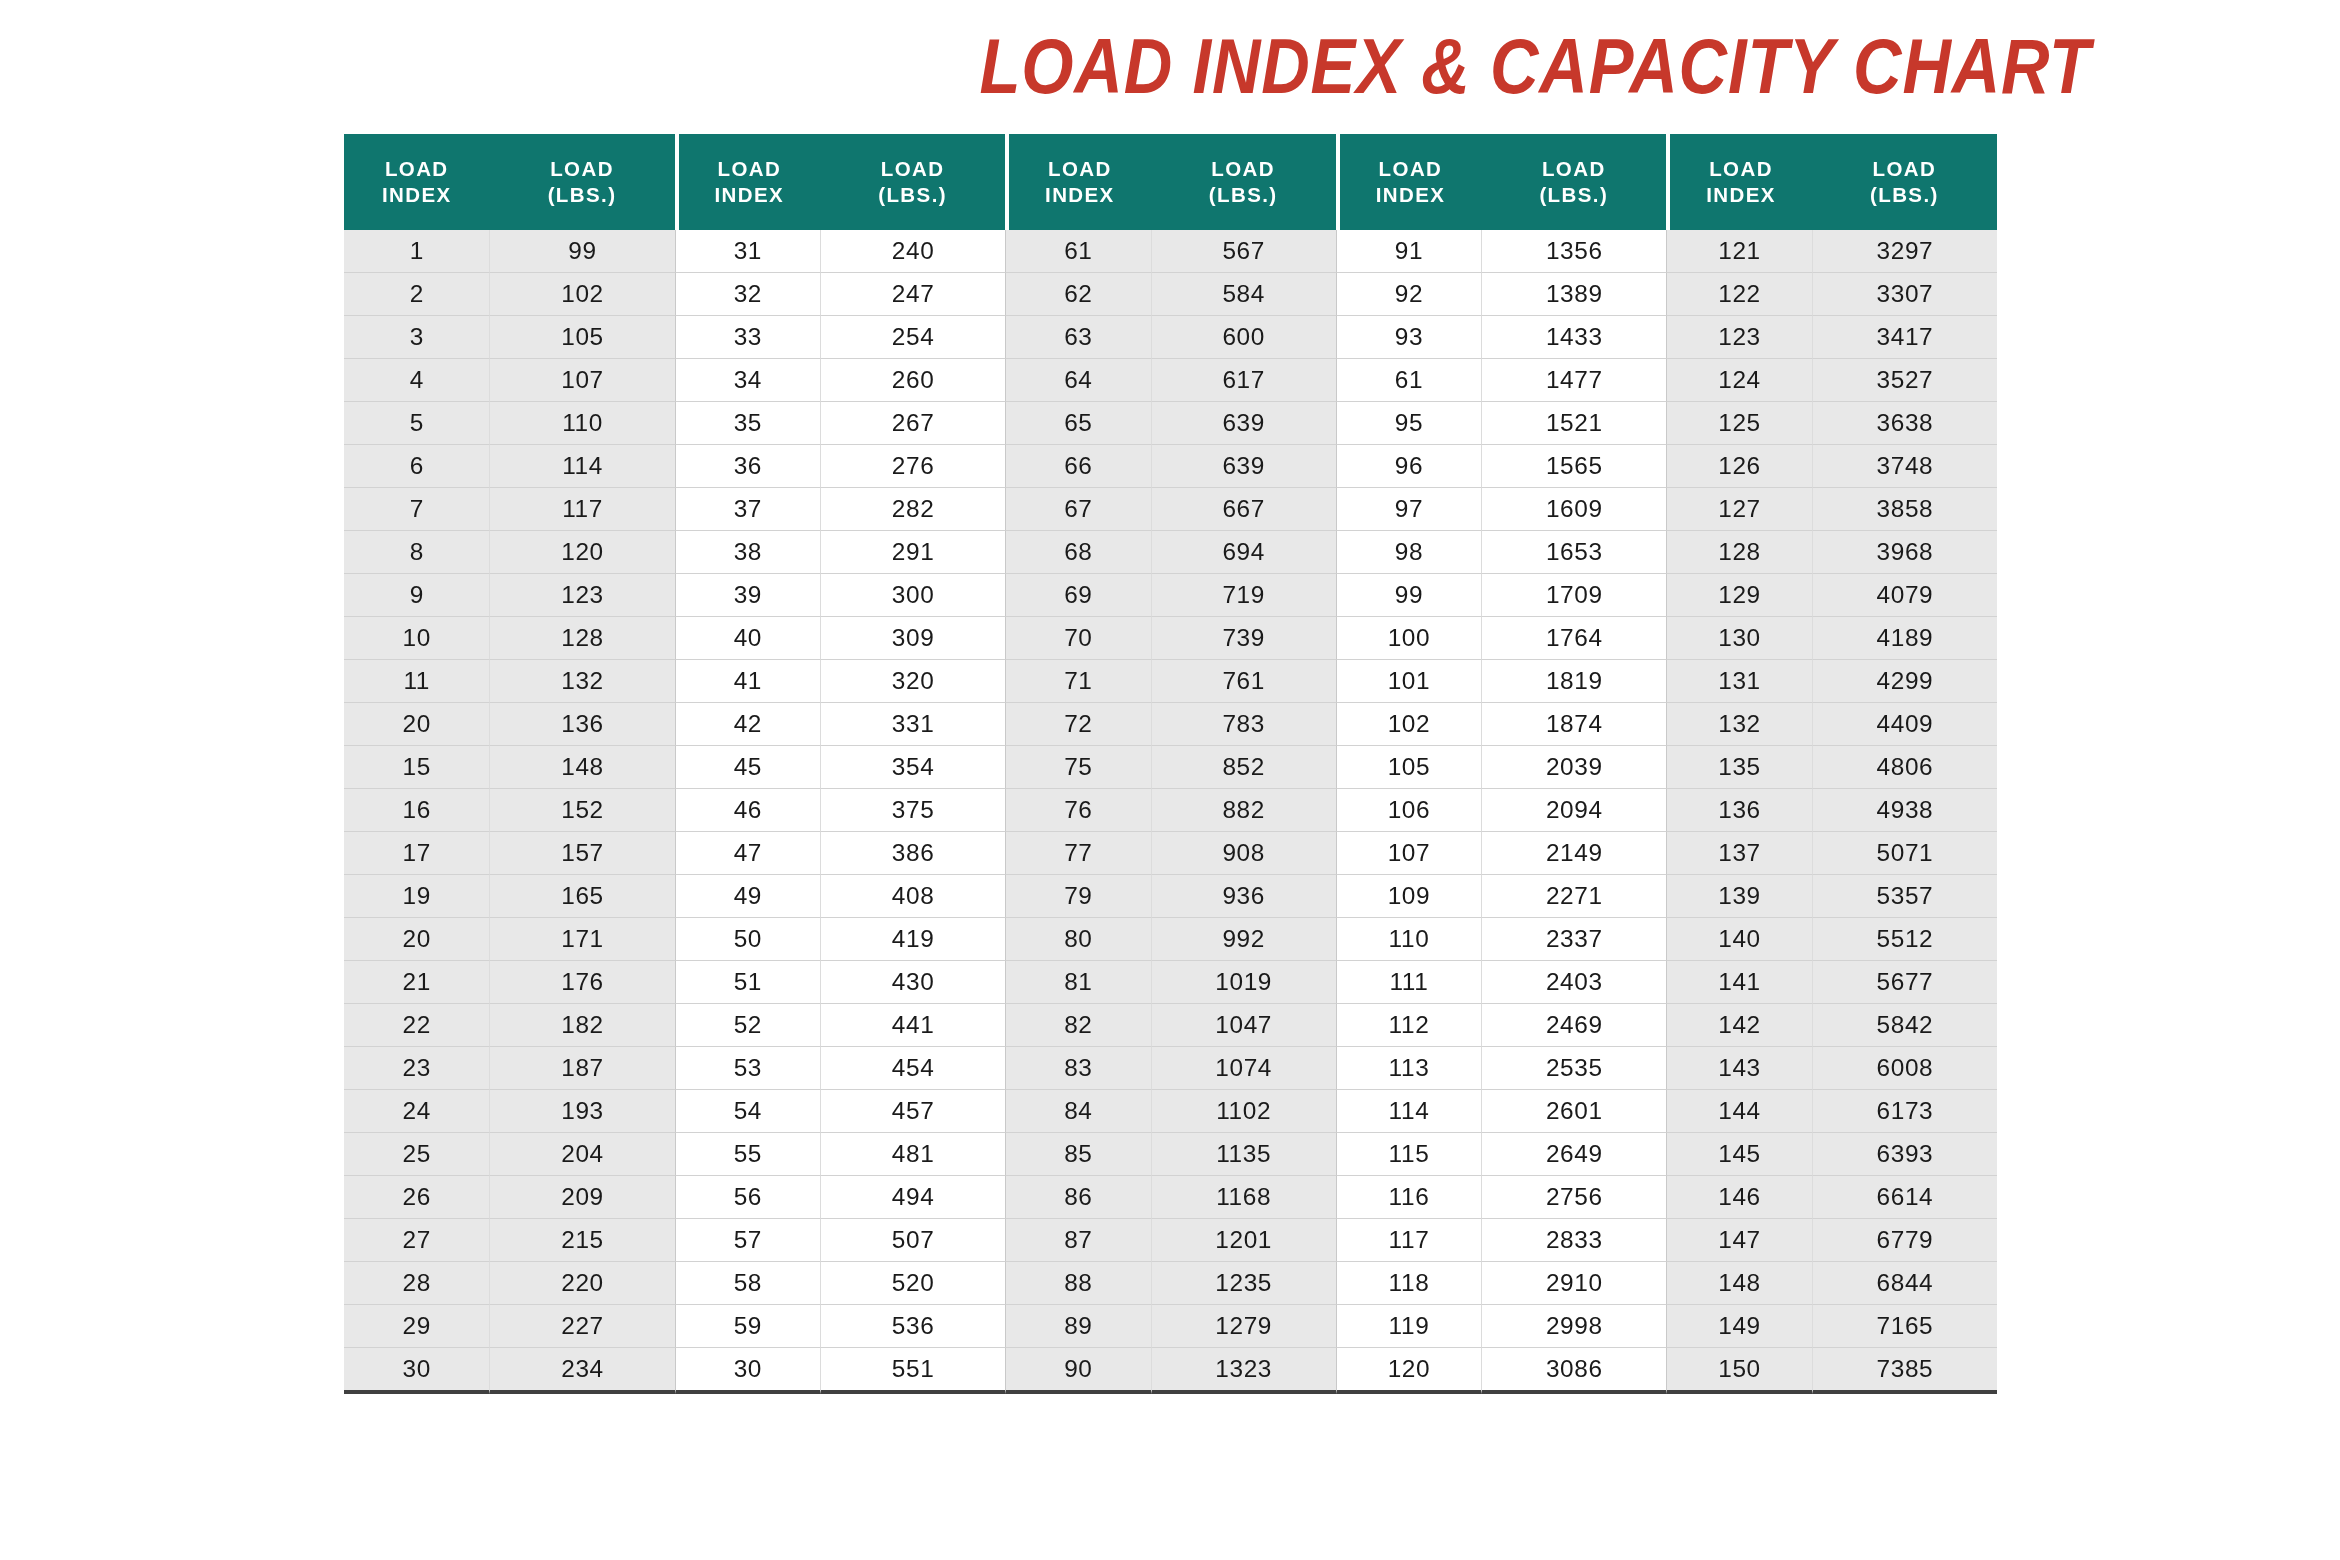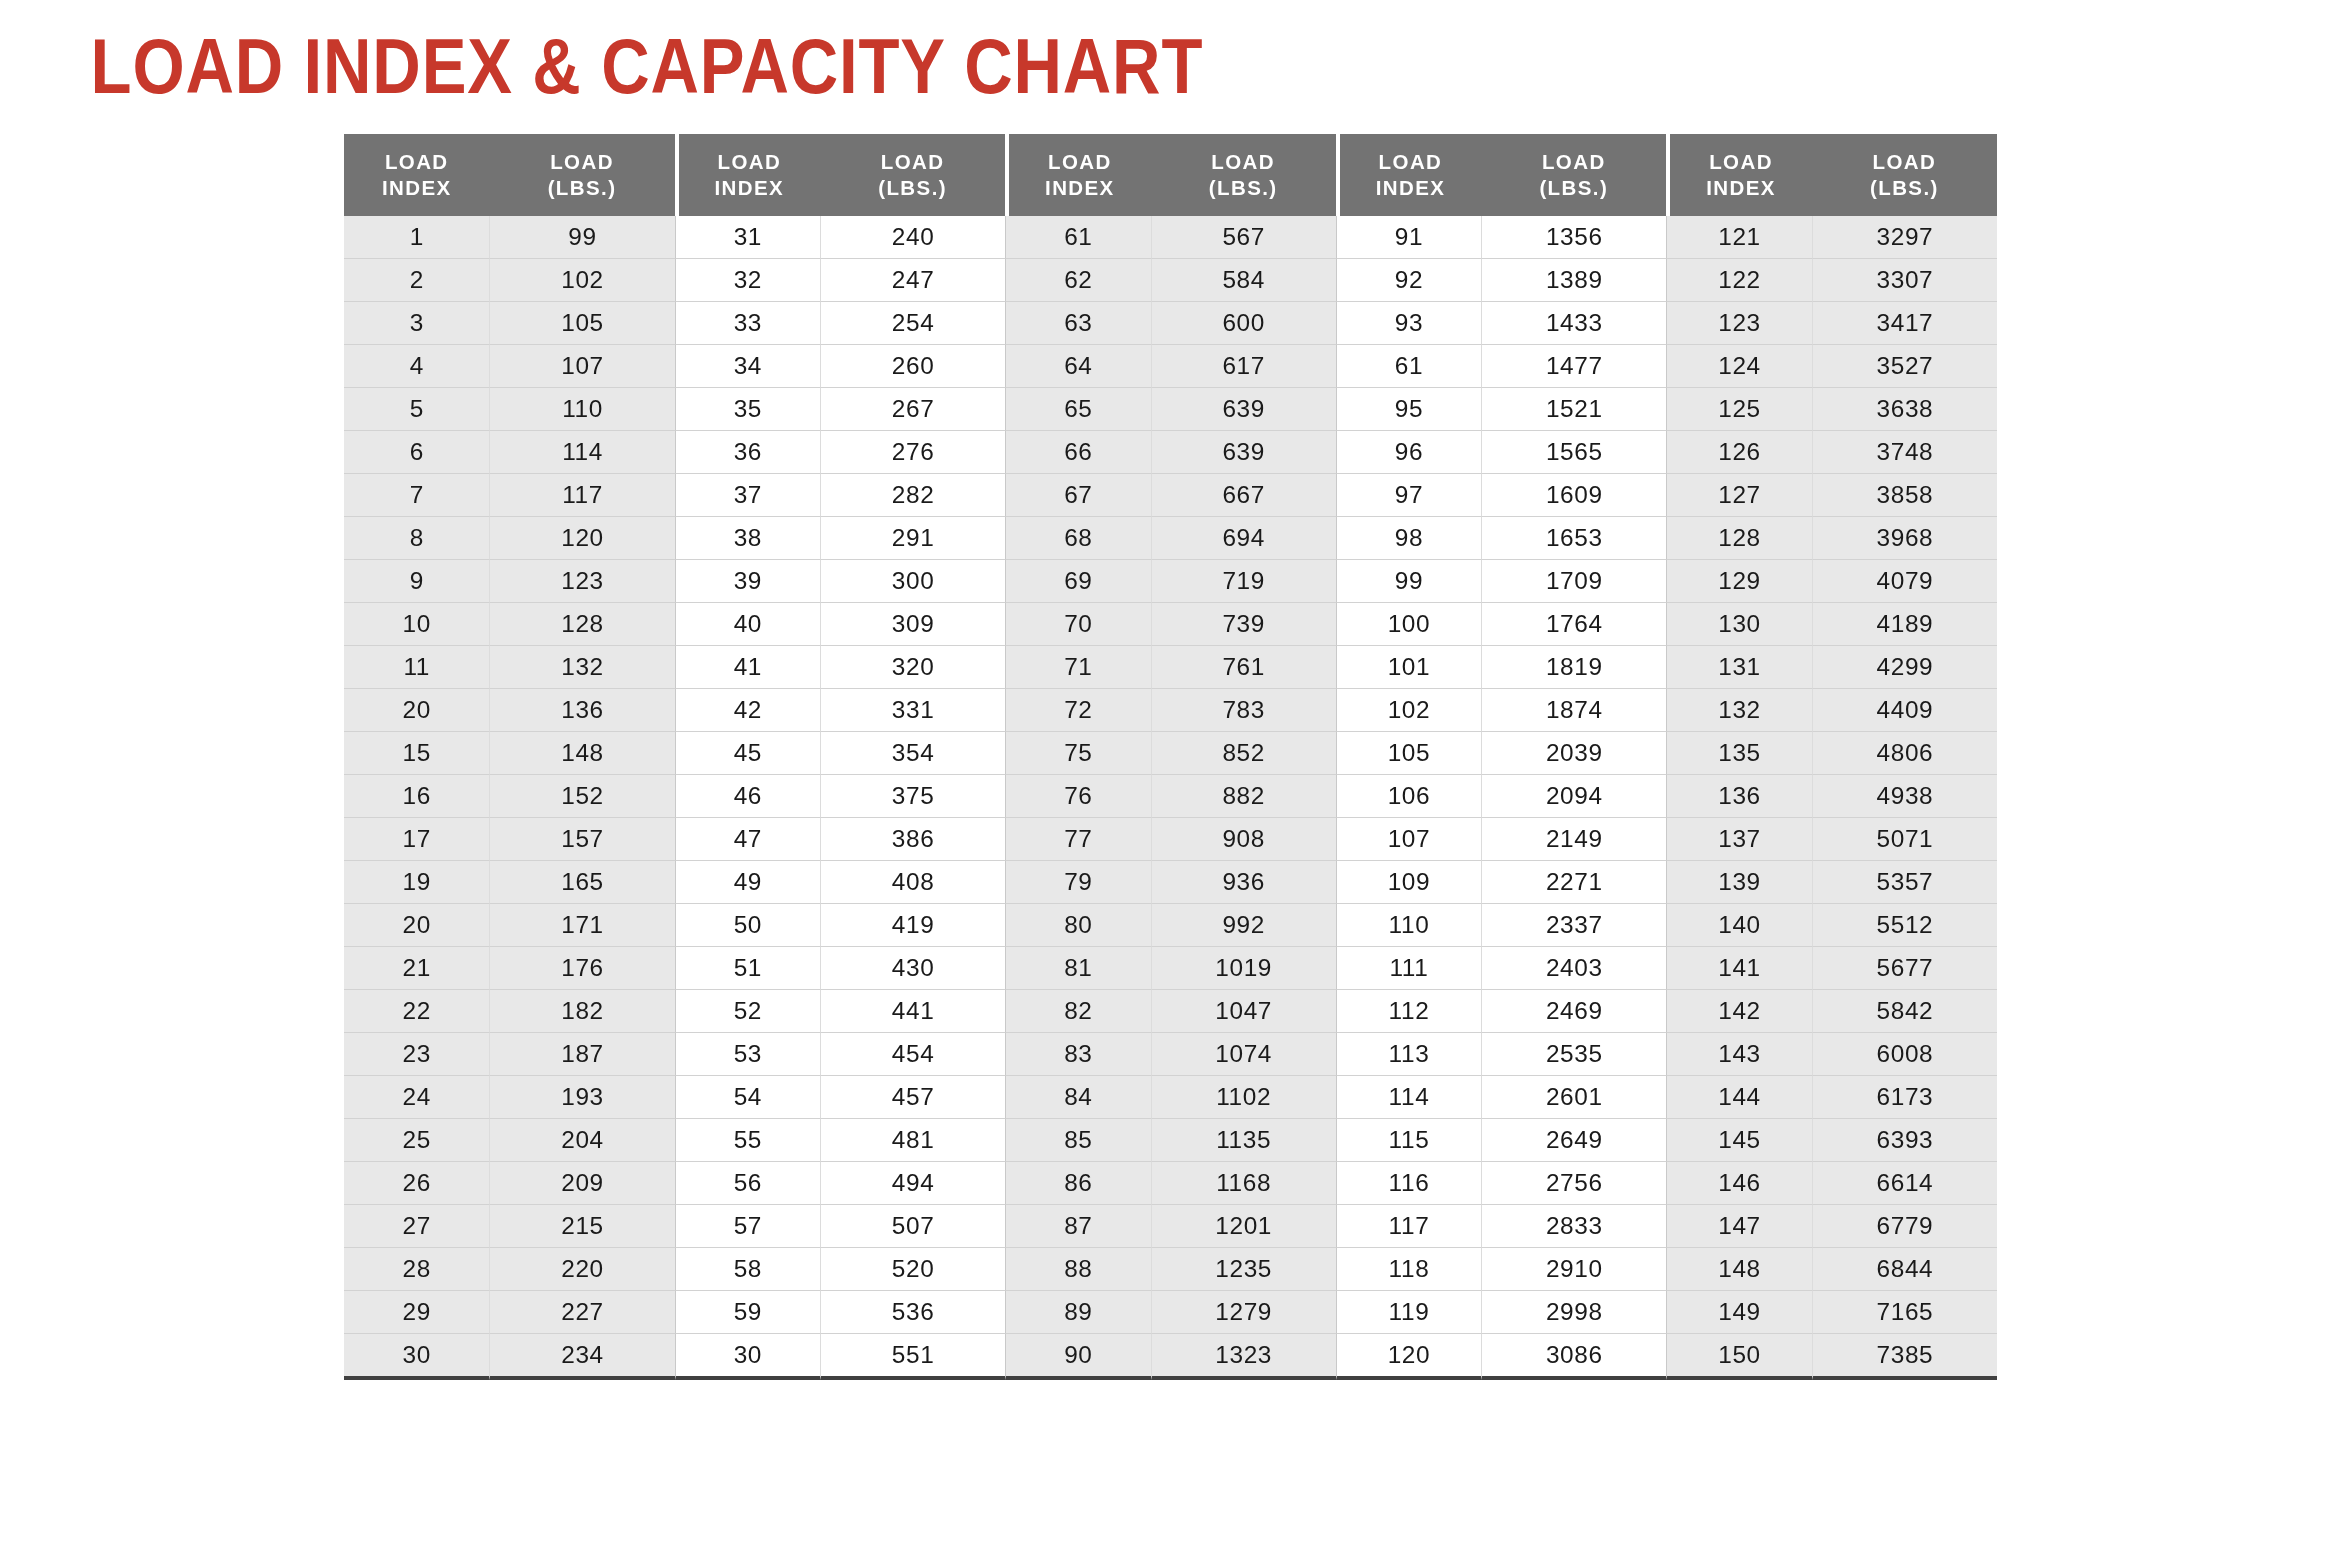--- a/index.html
+++ b/index.html
@@ -20,21 +20,22 @@
     height: 1560px;
     box-sizing: border-box;
   }
 
   
   .title-wrap {
     position: absolute;
     left: 0;
     top: 27px;
     width: 2181px;
-    text-align: left;
+    text-align: right;
+    font-style: italic;
   }
   .chart-title {
     display: inline-block;
     color: #C7382B;
     font-family: "Liberation Sans Narrow", "Liberation Sans", sans-serif;
     font-size: 78px;
     font-weight: bold;
     letter-spacing: 1px;
     line-height: 1;
     transform: scaleX(0.86);
@@ -51,30 +52,30 @@
   }
   table.load-table {
     border-collapse: separate;
     border-spacing: 0;
     table-layout: fixed;
     width: 1653px;
   }
 
   
   table.load-table thead th {
-    background: #737373;
+    background: #0f766e;
     color: #ffffff;
     font-size: 20.5px;
     font-weight: bold;
     letter-spacing: 1.4px;
     line-height: 1.28;
     text-align: center;
     vertical-align: middle;
     height: 74px;
-    padding: 4px;
+    padding: 11px;
     border: 0;
     white-space: pre-line;
   }
   
   table.load-table thead th.group-start {
     border-left: 4.9px solid #ffffff;
   }
 
   
   table.load-table tbody td {

